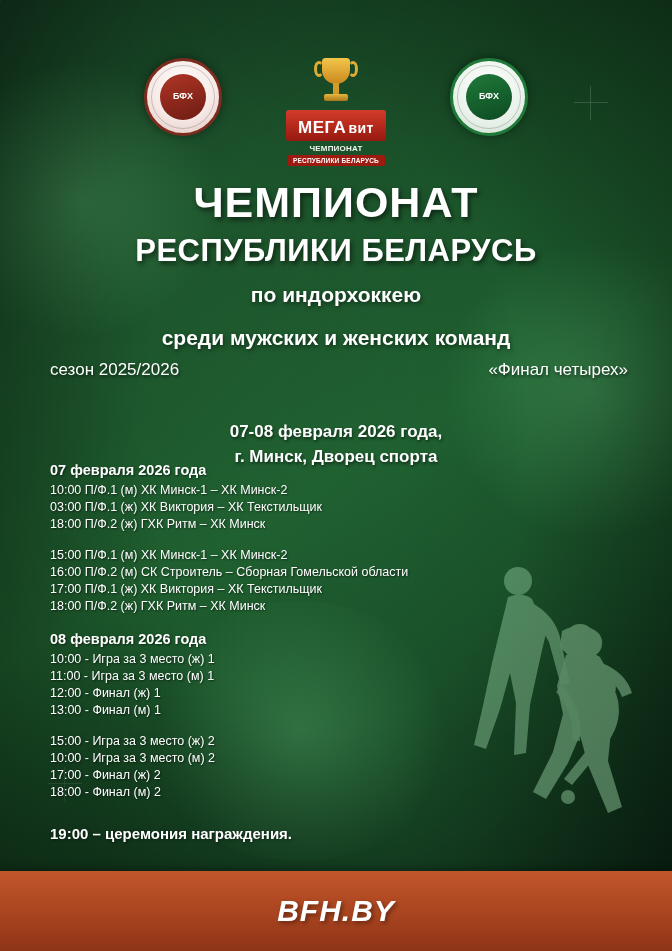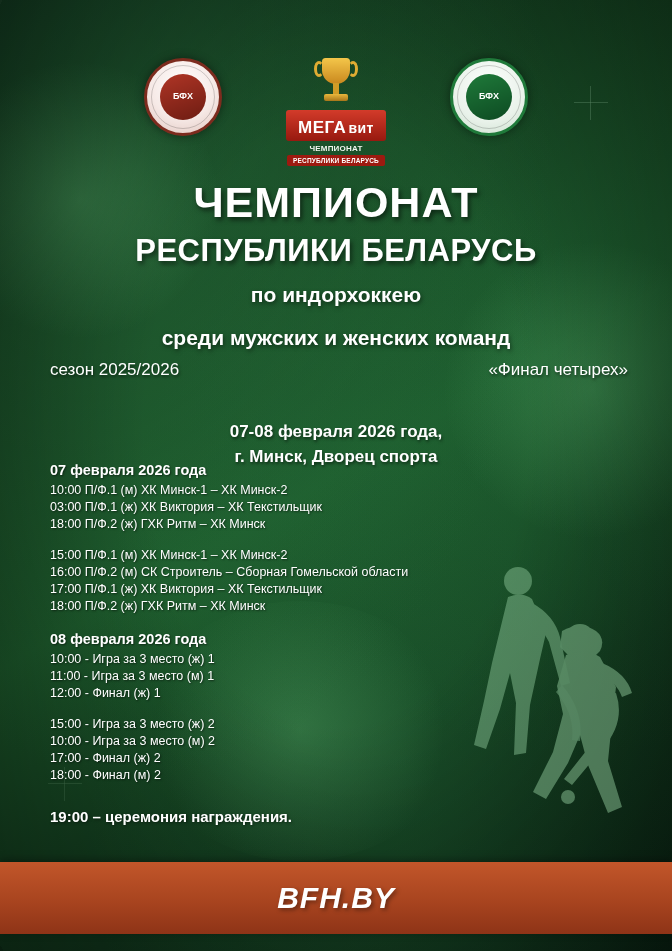--- a/index.html
+++ b/index.html
@@ -159,21 +159,21 @@
   .ceremony {
     margin-top:24px; font-size:15px; font-weight:bold; color:#ffffff;
     text-shadow:1px 1px 3px rgba(0,0,0,.5);
   }
 
   
   .players { position:absolute; right:10px; bottom:62px; width:250px; height:330px; z-index:2; opacity:.55; }
 
   
   .footer {
-    position:absolute; left:0; right:0; bottom:17px; height:72px;
+    position:absolute; left:0; right:0; bottom:0; height:80px;
     background:linear-gradient(180deg,#c2562a 0%, #a8441f 55%, #8e3417 100%);
     display:flex; align-items:center; justify-content:center;
     z-index:6;
     box-shadow:0 -2px 8px rgba(0,0,0,.35);
   }
   .footer .site {
     color:#ffffff; font-size:30px; font-weight:bold; font-style:italic; letter-spacing:1px;
     text-shadow:2px 2px 4px rgba(0,0,0,.4);
   }
 </style>
@@ -271,20 +271,21 @@
     </div>
 
     <div class="block-gap"></div>
 
     <div>
       <div class="day-head">08 февраля 2026 года</div>
       <div>
         <div class="game">10:00 -  Игра за 3 место (ж) 1</div>
         <div class="game">11:00 -  Игра за 3 место (м) 1</div>
         <div class="game">12:00 -  Финал (ж) 1</div>
+        <div class="game">13:00 -  Финал (м) 1</div>
       </div>
       <div class="gap"></div>
       <div>
         <div class="game">15:00 -  Игра за 3 место (ж) 2</div>
         <div class="game">10:00 -  Игра за 3 место (м) 2</div>
         <div class="game">17:00 -  Финал (ж) 2</div>
         <div class="game">18:00 -  Финал (м) 2</div>
       </div>
     </div>
 

